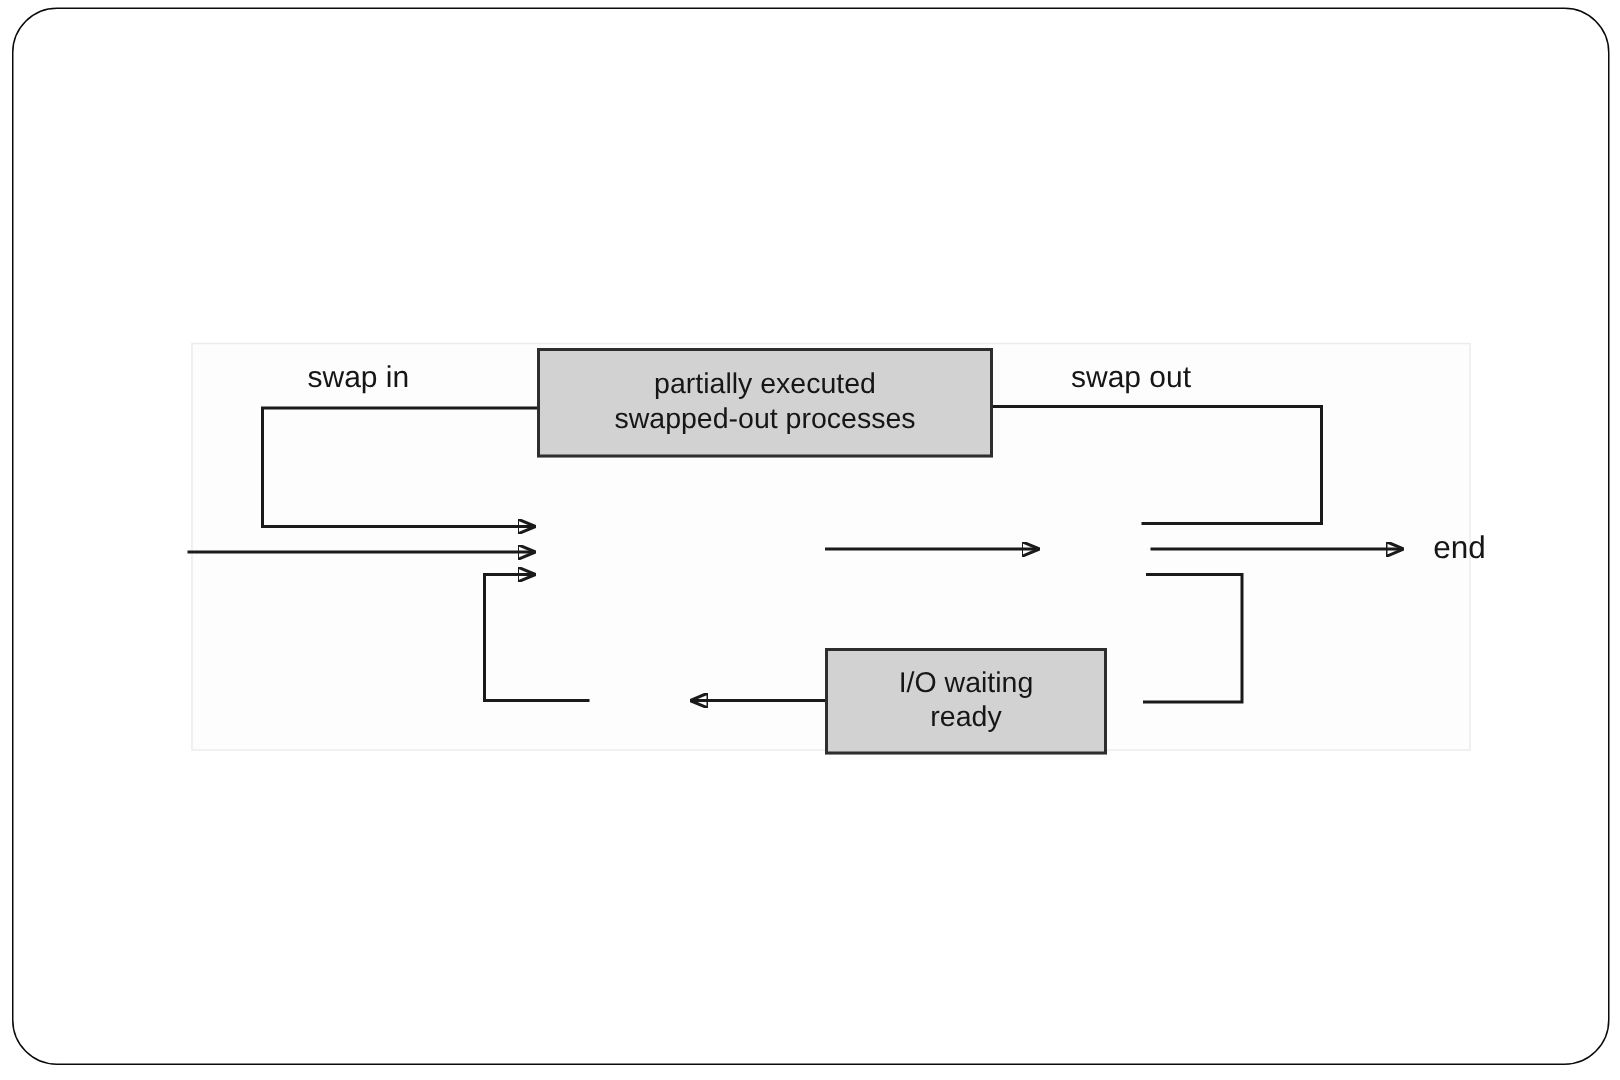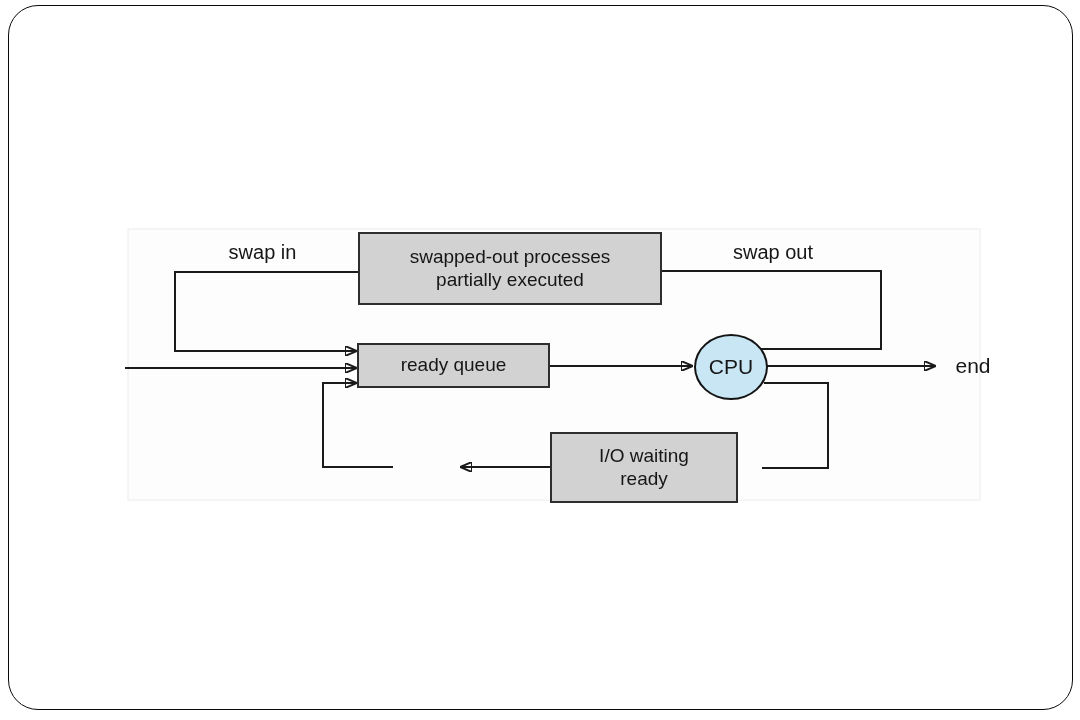--- a/index.html
+++ b/index.html
@@ -25,21 +25,21 @@
   .node{position:absolute;display:flex;flex-direction:column;align-items:center;
     justify-content:center;text-align:center;color:var(--text);
     font-size:19px;line-height:1.18;}
   .box{background:var(--box-fill);border:2px solid var(--box-border);}
   .circle{background:var(--circle-fill);border:2px solid #141414;border-radius:50%;}
   .swapped{left:358px;top:232px;width:304px;height:73px;}
   .ready{left:357px;top:343px;width:193px;height:45px;}
   .ioq{left:550px;top:432px;width:188px;height:71px;}
   .cpu{left:694px;top:334px;width:74px;height:66px;font-size:21px;}
   .io{left:392px;top:436px;width:66px;height:62px;}
-  .flowlabel{position:absolute;color:var(--text);font-size:20px;text-align:center;}
+  .flowlabel{position:absolute;color:var(--text);font-size:20px;}
   .swap-in-label{left:205px;top:241px;width:115px;}
   .swap-out-label{left:714px;top:241px;width:118px;}
   .end-label{left:943px;top:354px;width:60px;text-align:center;font-size:21px;}
 </style>
 </head>
 <body>
 
 <div class="slide">
   <div class="frame"></div>
 
@@ -59,31 +59,25 @@
       <path d="M358,272 H175 V351 H356" marker-end="url(#arrow)"></path>
       <path d="M393,467 H323 V383 H356" marker-end="url(#arrow)"></path>
       <path d="M550,366 H692" marker-end="url(#arrow)"></path>
       <path d="M767,366 H935" marker-end="url(#arrow)"></path>
       <path d="M550,467 H461" marker-end="url(#arrow)"></path>
       <path d="M761,349 H881 V271 H662"></path>
       <path d="M764,383 H828 V468 H762"></path>
     </svg>
 
     <div class="node box swapped">
+      <span>partially executed</span>
       <span>swapped-out processes</span>
-      <span>partially executed</span>
     </div>
 
-    <div class="node box ready">
-      <span>ready queue</span>
-    </div>
 
-    <div class="node circle cpu">
-      <span>CPU</span>
-    </div>
 
 
     <div class="node box ioq">
       <span>I/O waiting</span>
       <span>ready</span>
     </div>
 
     <div class="flowlabel swap-in-label">swap in</div>
     <div class="flowlabel swap-out-label">swap out</div>
     <div class="flowlabel end-label">end</div>

